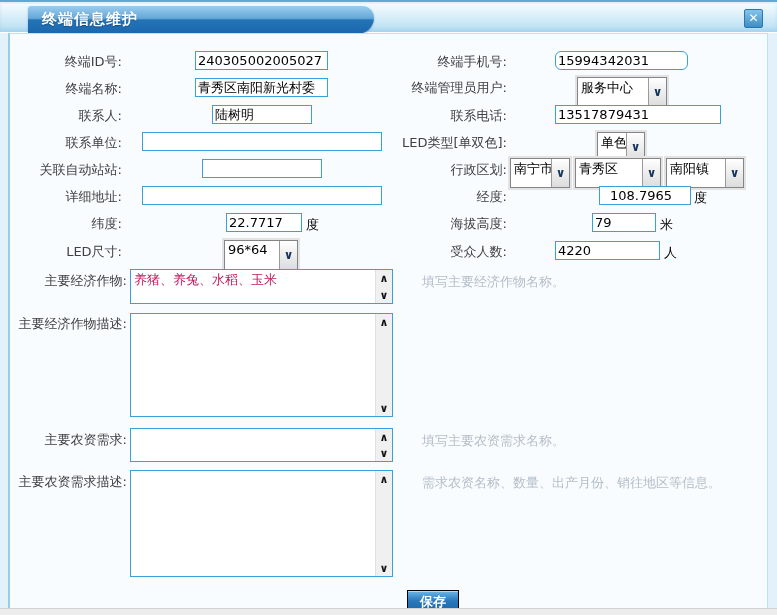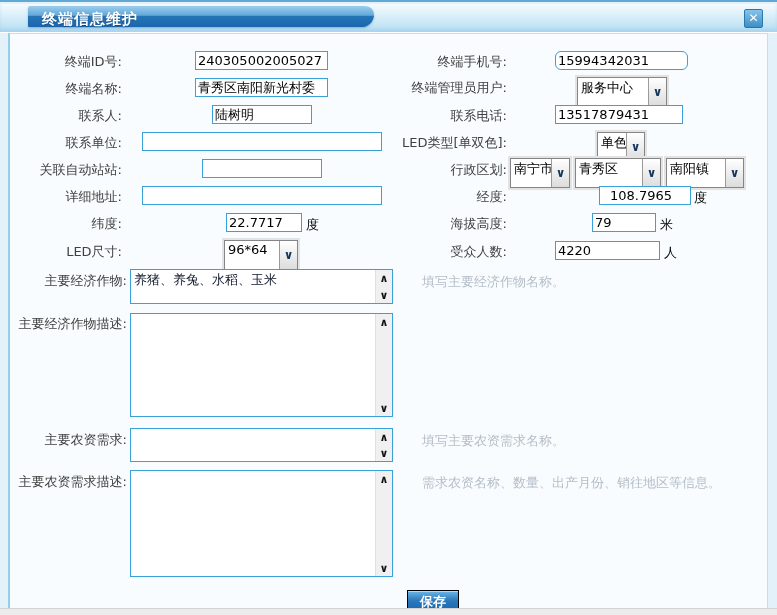--- a/index.html
+++ b/index.html
@@ -11,21 +11,21 @@
     font-family:"DejaVu Sans","Liberation Sans",sans-serif;
   }
   
   .titlebar {
     position:absolute; left:0; top:2px; width:777px; height:29px;
     background:linear-gradient(#f4fbfe,#cfeaf7 60%,#b4ddf2);
     border-bottom:1px solid #ffffff;
     box-shadow:inset 0 -3px 3px rgba(150,205,235,.45);
   }
   .tab {
-    position:absolute; left:28px; top:2px; width:346px; height:21px;
+    position:absolute; left:28px; top:2px; width:346px; height:28px;
     background:linear-gradient(180deg,#9ccdee 0%,#64a8d9 44%,#2474b6 50%,#1b66ae 100%);
     border-radius:4px 14px 20px 2px;
     box-shadow:0 1px 2px rgba(25,85,135,.35);
   }
   .tab-title {
     position:absolute; left:14px; top:4px;
     color:#fff; font-weight:bold; font-size:15px; letter-spacing:1px;
     text-shadow:0 1px 1px rgba(0,40,80,.45); white-space:nowrap;
   }
   .close-btn {
@@ -60,21 +60,21 @@
   .sel-btn {
     width:18px; background:linear-gradient(#ffffff,#dcdcdc);
     border-left:1px solid #9a9a9a;
     display:flex; align-items:center; justify-content:center;
     color:#16365c; font-weight:bold; font-size:12px;
   }
   
   .ta-wrap { position:absolute; display:flex; border:1px solid #3aa0d8; background:#fff; }
   .ta-wrap textarea {
     flex:1; border:none; outline:none; resize:none; overflow:hidden;
-    font-size:13px; font-family:inherit; padding:1px 3px; background:transparent; color:#0f172a;
+    font-size:13px; font-family:inherit; padding:1px 3px; background:transparent; color:#be185d;
   }
   .sb { width:17px; background:#f0f0f0; border-left:1px solid #e0e0e0; position:relative; }
   .sb-btn {
     position:absolute; left:0; width:16px; height:16px;
     display:flex; align-items:center; justify-content:center;
     font-size:11px; font-weight:bold; color:#111; cursor:pointer;
   }
   .sb-up { top:0; } .sb-dn { bottom:0; }
   .hint { position:absolute; left:412px; font-size:13px; color:#b4bdc8; white-space:nowrap; }
   .save-btn {
@@ -116,21 +116,21 @@
     <div class="sel" style="left:567px; top:43px; width:90px">
       <span class="sel-txt">服务中心</span>
       <span class="sel-btn">
           <span>∨</span>
         </span>
     </div>
 
     <span class="lbl lbl-l" style="top:73px">联系人:</span>
     <input class="inp" style="left: 202px; top: 71px; width: 100px;" value="陆树明">
     <span class="lbl lbl-r" style="top:73px">联系电话:</span>
-    <input class="inp" style="left: 545px; top: 71px; width: 128px;" value="13517879431">
+    <input class="inp" style="left: 545px; top: 71px; width: 166px;" value="13517879431">
 
     <span class="lbl lbl-l" style="top:100px">联系单位:</span>
     <input class="inp" style="left: 132px; top: 98px; width: 240px;" value="">
     <span class="lbl lbl-r" style="top:100px">LED类型[单双色]:</span>
     <div class="sel" style="left:587px; top:98px; width:48px">
       <span class="sel-txt">单色</span>
       <span class="sel-btn">
           <span>∨</span>
         </span>
     </div>

